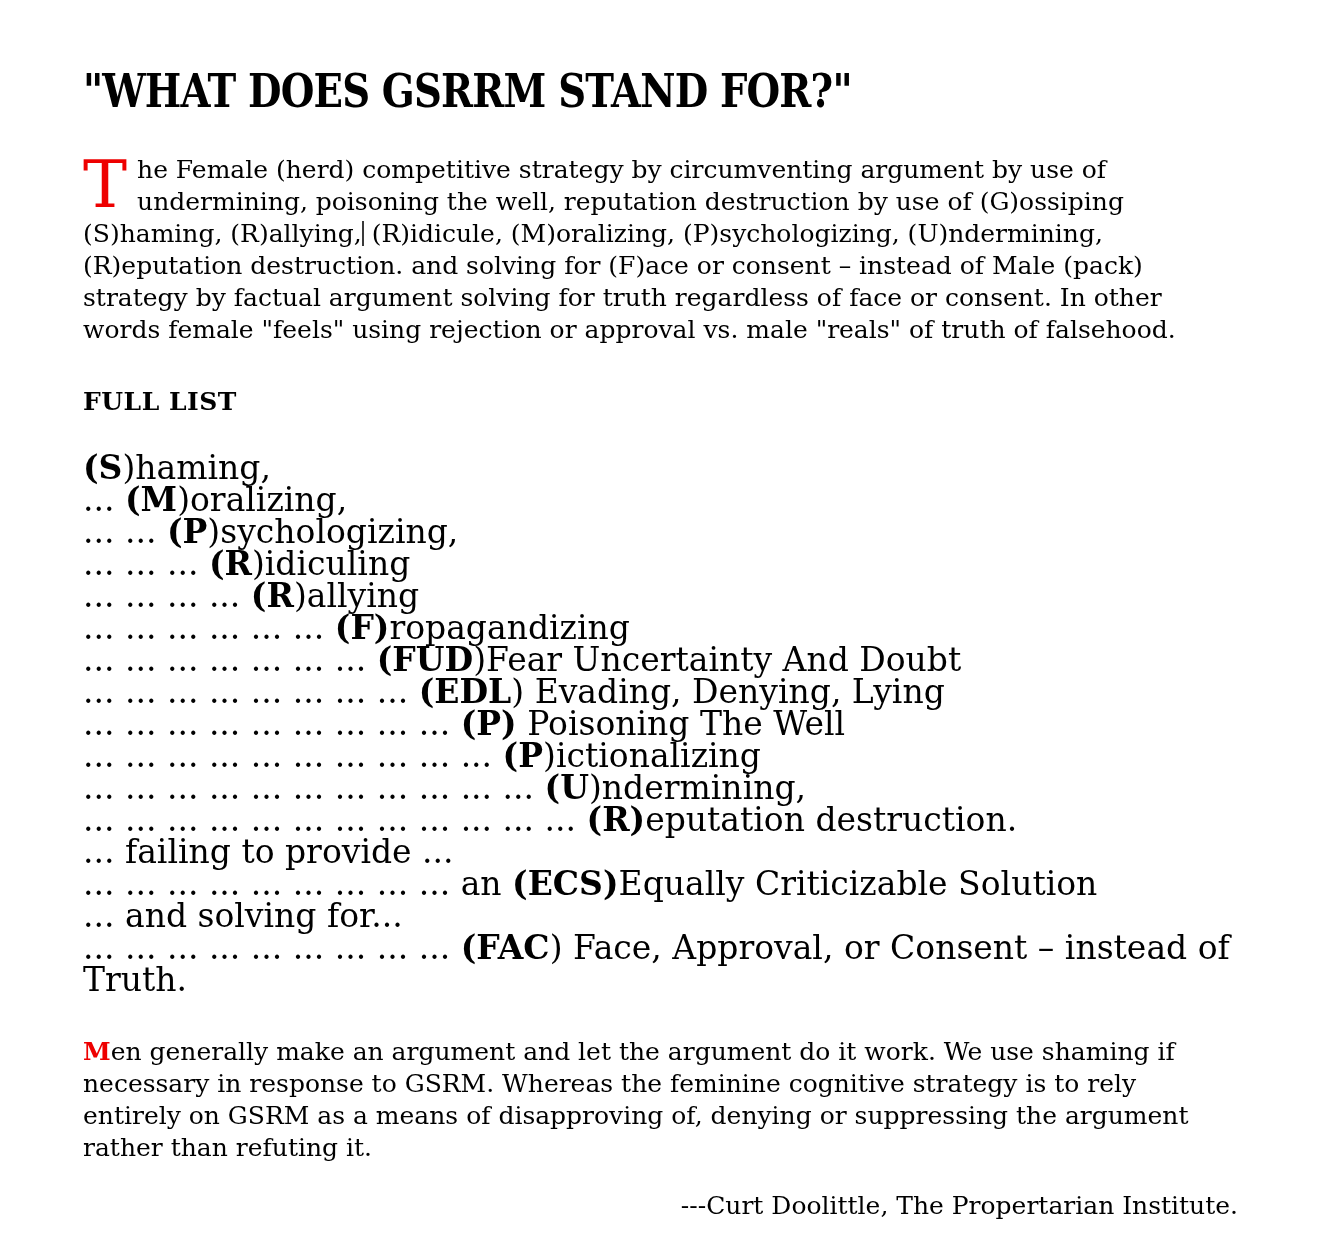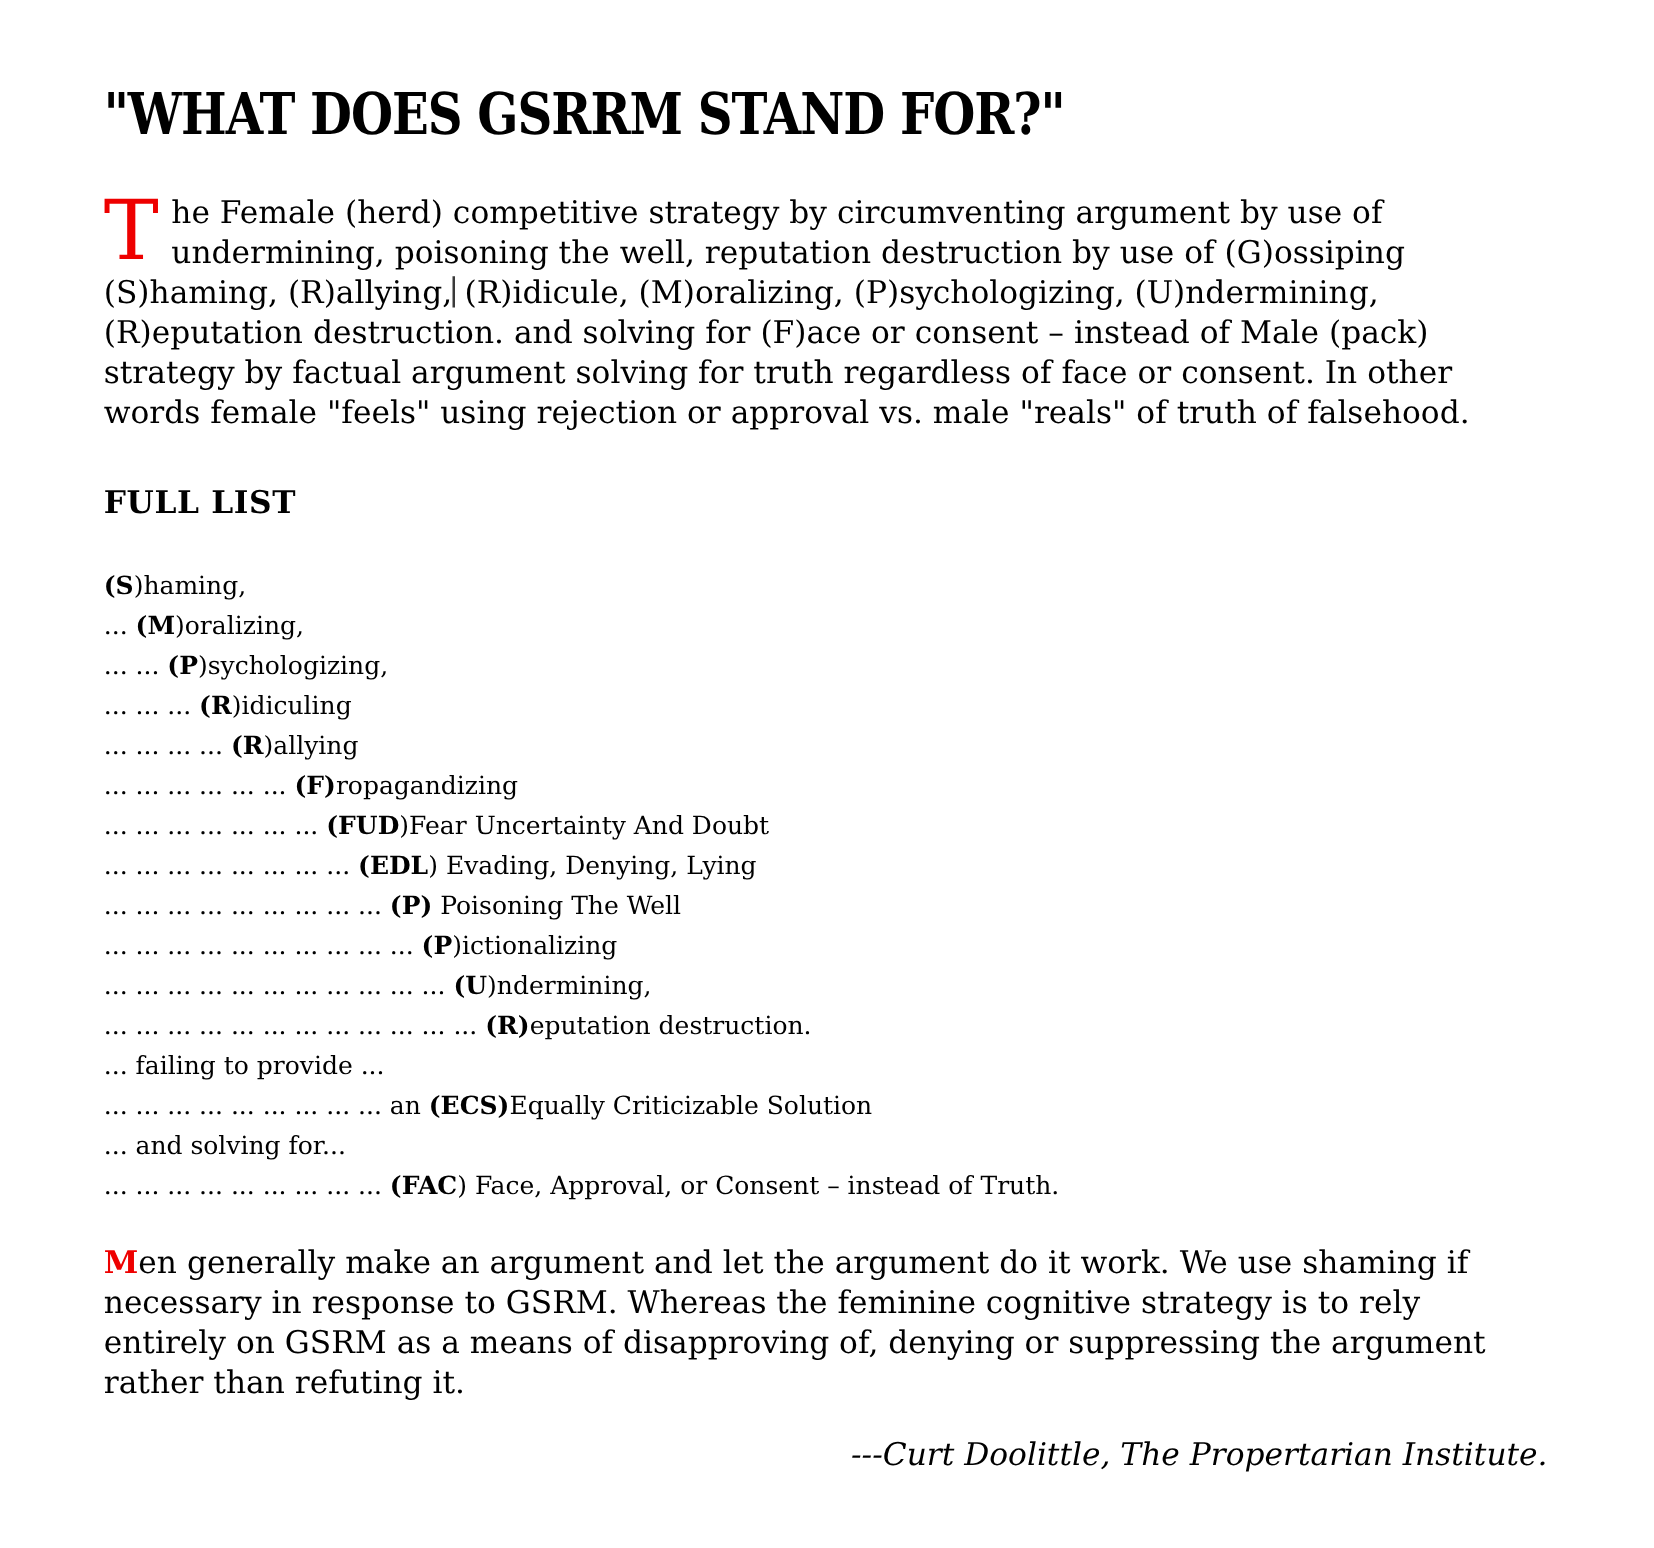--- a/index.html
+++ b/index.html
@@ -55,43 +55,42 @@
   }
   .section-heading {
     margin: 40px 0 12px 0;
     font-size: 25px;
     line-height: 32px;
     font-weight: 700;
     letter-spacing: 0.5px;
   }
   .gsrrm-list {
     margin-top: 34px;
-    font-size: 20px;
+    font-size: 33px;
     line-height: 32px;
   }
   .list-row {
     white-space: pre-wrap;
   }
   .seg-bold {
     font-weight: 700;
   }
   .closing {
-    margin: 30px 0 0 0;
+    margin: 40px 0 0 0;
     font-size: 25px;
     line-height: 32px;
   }
   .red-initial {
     color: #ee0000;
     font-weight: 700;
   }
   .attribution {
     margin: 26px 0 0 0;
     font-size: 25px;
     line-height: 32px;
-    font-style: italic;
     text-align: right;
   }
 </style>
 </head>
 <body>
 
 <div class="page">
   <div class="content">
 
     <h1 class="doc-title"><span class="scale">"WHAT DOES GSRRM STAND FOR?"</span></h1>

